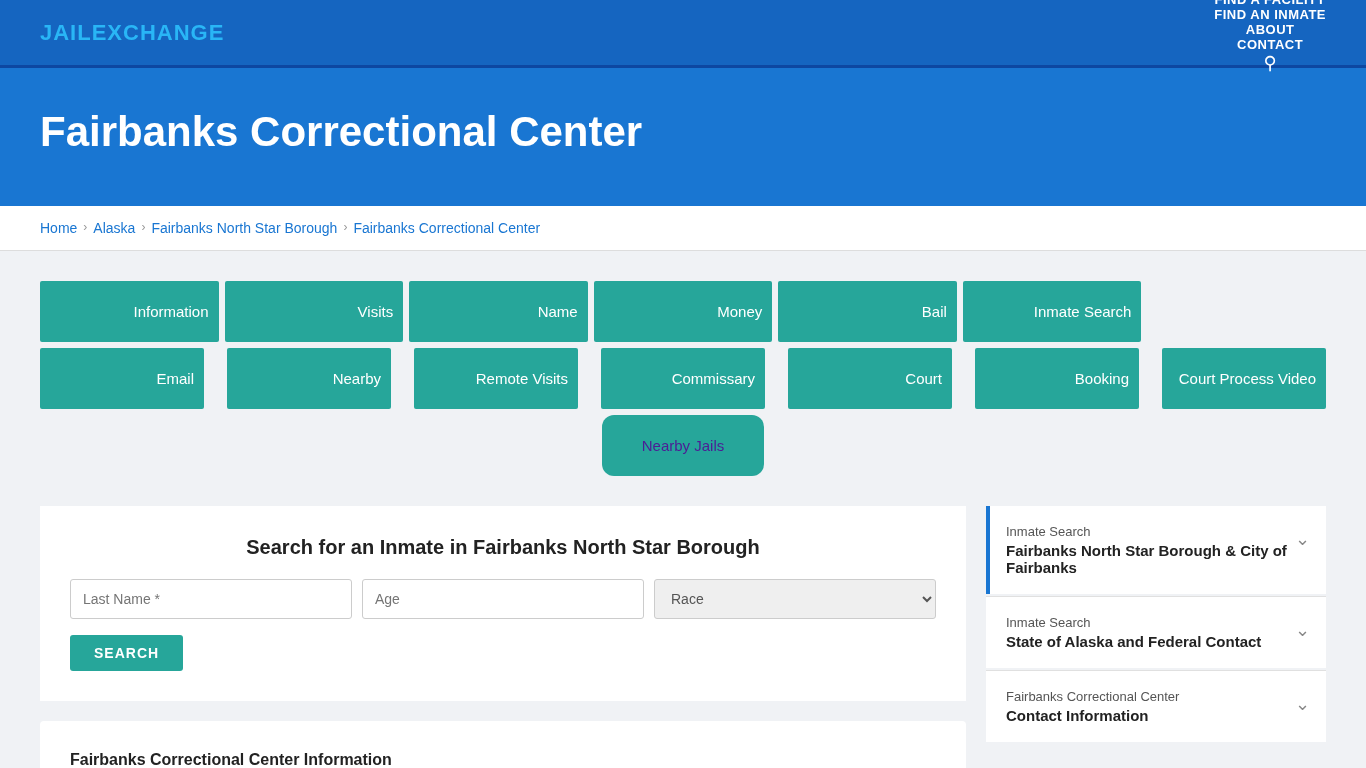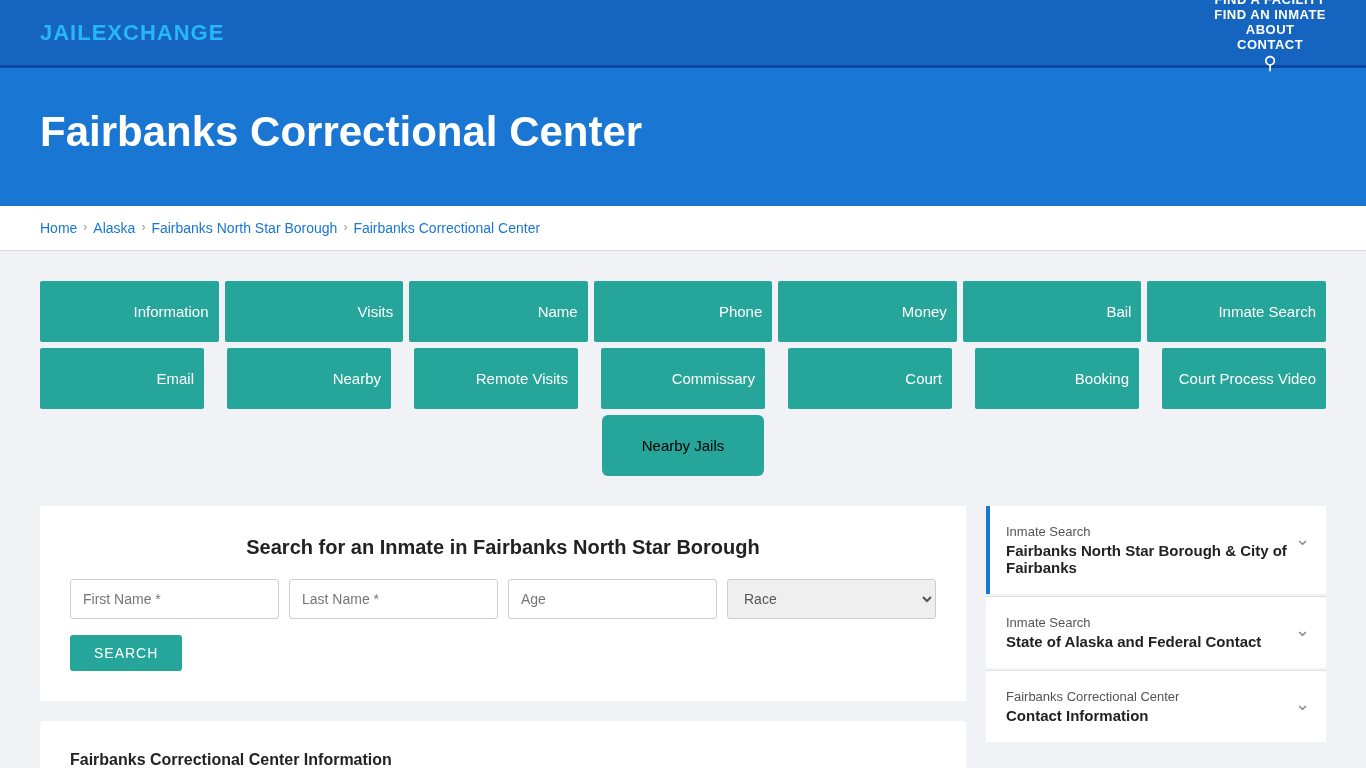--- a/index.html
+++ b/index.html
@@ -107,27 +107,27 @@
       border: none;
       padding: 22px 10px;
       font-size: 15px;
       font-weight: 500;
       text-align: right;
       cursor: pointer;
       border-radius: 2px;
     }
     .grid-btn-center {
       background: #26a69a;
-      color: #000000;
+      color: #4c1d95;
       border: none;
       padding: 22px 40px;
       font-size: 15px;
       font-weight: 500;
       cursor: pointer;
-      border-radius: 6px;
+      border-radius: 12px;
       min-width: 160px;
     }
 
     
     .content-area {
       display: flex;
       gap: 20px;
     }
 
     
@@ -164,21 +164,21 @@
     }
     .search-fields select {
       color: #555;
     }
     .search-btn {
       background: #26a69a;
       color: white;
       border: none;
       padding: 10px 24px;
       font-size: 14px;
-      font-weight: 400;
+      font-weight: 700;
       letter-spacing: 1px;
       text-transform: uppercase;
       cursor: pointer;
       border-radius: 3px;
     }
 
     .info-card {
       background: white;
       border-radius: 4px;
       padding: 30px;
@@ -261,21 +261,20 @@
     <a>Fairbanks Correctional Center</a>
   </nav>
 </div>
 
 <div class="main">
 
   <div class="btn-grid">
     <button class="grid-btn">Information</button>
     <button class="grid-btn">Visits</button>
     <button class="grid-btn">Name</button>
-    <button class="grid-btn">Phone</button>
     <button class="grid-btn">Money</button>
     <button class="grid-btn">Bail</button>
     <button class="grid-btn">Inmate Search</button>
   </div>
 
   <div class="btn-grid-row2">
     <button class="grid-btn">Email</button>
     <button class="grid-btn">Nearby</button>
     <button class="grid-btn">Remote Visits</button>
     <button class="grid-btn">Commissary</button>
@@ -288,21 +287,20 @@
     <button class="grid-btn-center">Nearby Jails</button>
   </div>
 
   <div class="content-area">
 
     <div class="main-panel">
 
       <div class="search-card">
         <div class="search-title">Search for an Inmate in Fairbanks North Star Borough</div>
         <div class="search-fields">
-          <input type="text" placeholder="First Name *" style="">
           <input type="text" placeholder="Last Name *" style="">
           <input type="text" placeholder="Age" style="">
           <select>
             <option>Race</option>
             <option>White</option>
             <option>Black</option>
             <option>Hispanic</option>
             <option>Asian</option>
             <option>Native American</option>
             <option>Other</option>

